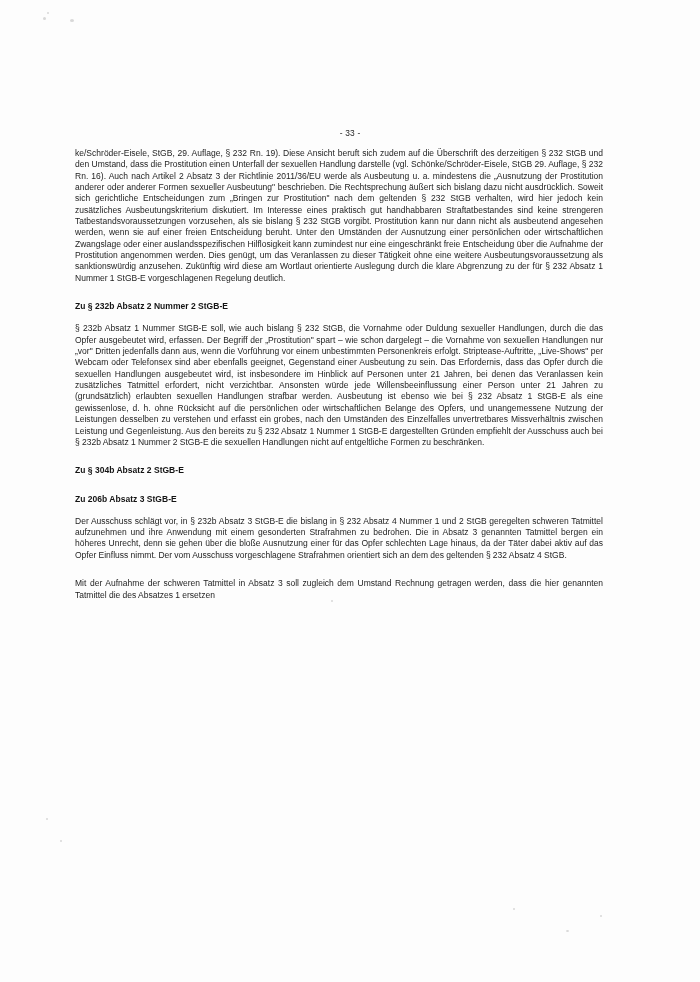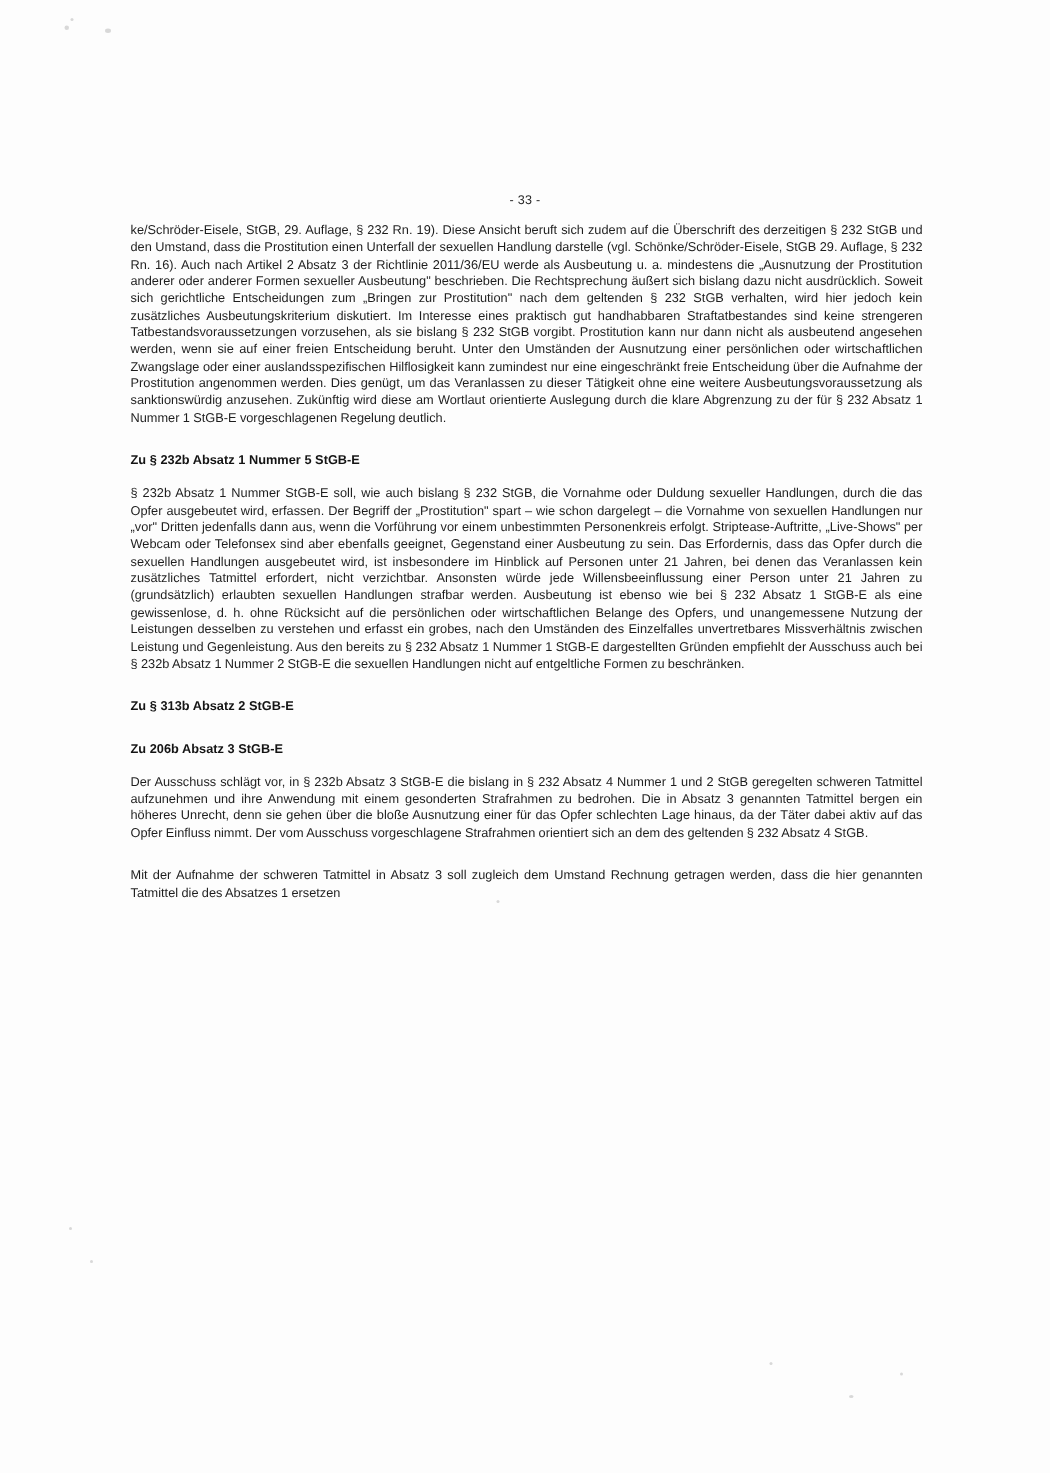--- a/index.html
+++ b/index.html
@@ -33,21 +33,21 @@
     left: 0;
     right: 0;
     text-align: center;
     font-size: 8.4px;
     letter-spacing: .2px;
     color: #262626;
   }
   .content {
     position: absolute;
     top: 148px;
-    left: 87px;
+    left: 75px;
     width: 528px;
   }
   p.body {
     margin: 0 0 11px 0;
     font-size: 8.5px;
     line-height: 11.35px;
     text-align: justify;
     color: #1d1d1d;
     letter-spacing: 0.01px;
     word-spacing: -0.15px;
@@ -81,25 +81,25 @@
   <span class="speck" style="left:566px;top:930px;width:3px;height:2px;"></span>
   <span class="speck" style="left:600px;top:915px;width:2px;height:2px;"></span>
   <span class="speck" style="left:331px;top:600px;width:2px;height:2px;"></span>
 
   <div class="page-number">- 33 -</div>
 
   <div class="content">
 
     <p class="body">ke/Schröder-Eisele, StGB, 29. Auflage, § 232 Rn. 19). Diese Ansicht beruft sich zudem auf die Überschrift des derzeitigen § 232 StGB und den Umstand, dass die Prostitution einen Unterfall der sexuellen Handlung darstelle (vgl. Schönke/Schröder-Eisele, StGB 29. Auflage, § 232 Rn. 16). Auch nach Artikel 2 Absatz 3 der Richtlinie 2011/36/EU werde als Ausbeutung u. a. mindestens die „Ausnutzung der Prostitution anderer oder anderer Formen sexueller Ausbeutung" beschrieben. Die Rechtsprechung äußert sich bislang dazu nicht ausdrücklich. Soweit sich gerichtliche Entscheidungen zum „Bringen zur Prostitution" nach dem geltenden § 232 StGB verhalten, wird hier jedoch kein zusätzliches Ausbeutungskriterium diskutiert. Im Interesse eines praktisch gut handhabbaren Straftatbestandes sind keine strengeren Tatbestandsvoraussetzungen vorzusehen, als sie bislang § 232 StGB vorgibt. Prostitution kann nur dann nicht als ausbeutend angesehen werden, wenn sie auf einer freien Entscheidung beruht. Unter den Umständen der Ausnutzung einer persönlichen oder wirtschaftlichen Zwangslage oder einer auslandsspezifischen Hilflosigkeit kann zumindest nur eine eingeschränkt freie Entscheidung über die Aufnahme der Prostitution angenommen werden. Dies genügt, um das Veranlassen zu dieser Tätigkeit ohne eine weitere Ausbeutungsvoraussetzung als sanktionswürdig anzusehen. Zukünftig wird diese am Wortlaut orientierte Auslegung durch die klare Abgrenzung zu der für § 232 Absatz 1 Nummer 1 StGB-E vorgeschlagenen Regelung deutlich.</p>
 
-    <h2 class="heading">Zu § 232b Absatz 1 Nummer 5 StGB-E</h2>
+    <h2 class="heading">Zu § 232b Absatz 2 Nummer 2 StGB-E</h2>
 
     <p class="body">§ 232b Absatz 1 Nummer StGB-E soll, wie auch bislang § 232 StGB, die Vornahme oder Duldung sexueller Handlungen, durch die das Opfer ausgebeutet wird, erfassen. Der Begriff der „Prostitution" spart – wie schon dargelegt – die Vornahme von sexuellen Handlungen nur „vor" Dritten jedenfalls dann aus, wenn die Vorführung vor einem unbestimmten Personenkreis erfolgt. Striptease-Auftritte, „Live-Shows" per Webcam oder Telefonsex sind aber ebenfalls geeignet, Gegenstand einer Ausbeutung zu sein. Das Erfordernis, dass das Opfer durch die sexuellen Handlungen ausgebeutet wird, ist insbesondere im Hinblick auf Personen unter 21 Jahren, bei denen das Veranlassen kein zusätzliches Tatmittel erfordert, nicht verzichtbar. Ansonsten würde jede Willensbeeinflussung einer Person unter 21 Jahren zu (grundsätzlich) erlaubten sexuellen Handlungen strafbar werden. Ausbeutung ist ebenso wie bei § 232 Absatz 1 StGB-E als eine gewissenlose, d. h. ohne Rücksicht auf die persönlichen oder wirtschaftlichen Belange des Opfers, und unangemessene Nutzung der Leistungen desselben zu verstehen und erfasst ein grobes, nach den Umständen des Einzelfalles unvertretbares Missverhältnis zwischen Leistung und Gegenleistung. Aus den bereits zu § 232 Absatz 1 Nummer 1 StGB-E dargestellten Gründen empfiehlt der Ausschuss auch bei § 232b Absatz 1 Nummer 2 StGB-E die sexuellen Handlungen nicht auf entgeltliche Formen zu beschränken.</p>
 
-    <h2 class="heading">Zu § 313b Absatz 2 StGB-E</h2>
+    <h2 class="heading">Zu § 304b Absatz 2 StGB-E</h2>
 
 
     <h2 class="heading">Zu 206b Absatz 3 StGB-E</h2>
 
     <p class="body">Der Ausschuss schlägt vor, in § 232b Absatz 3 StGB-E die bislang in § 232 Absatz 4 Nummer 1 und 2 StGB geregelten schweren Tatmittel aufzunehmen und ihre Anwendung mit einem gesonderten Strafrahmen zu bedrohen. Die in Absatz 3 ge­nannten Tatmittel bergen ein höheres Unrecht, denn sie gehen über die bloße Ausnutzung einer für das Opfer schlechten Lage hinaus, da der Täter dabei aktiv auf das Opfer Einfluss nimmt. Der vom Ausschuss vorgeschlagene Strafrahmen orientiert sich an dem des geltenden § 232 Absatz 4 StGB.</p>
 
     <div class="spacer-lg"></div>
 
     <p class="body tight">Mit der Aufnahme der schweren Tatmittel in Absatz 3 soll zugleich dem Umstand Rechnung getragen werden, dass die hier genannten Tatmittel die des Absatzes 1 ersetzen</p>
 

